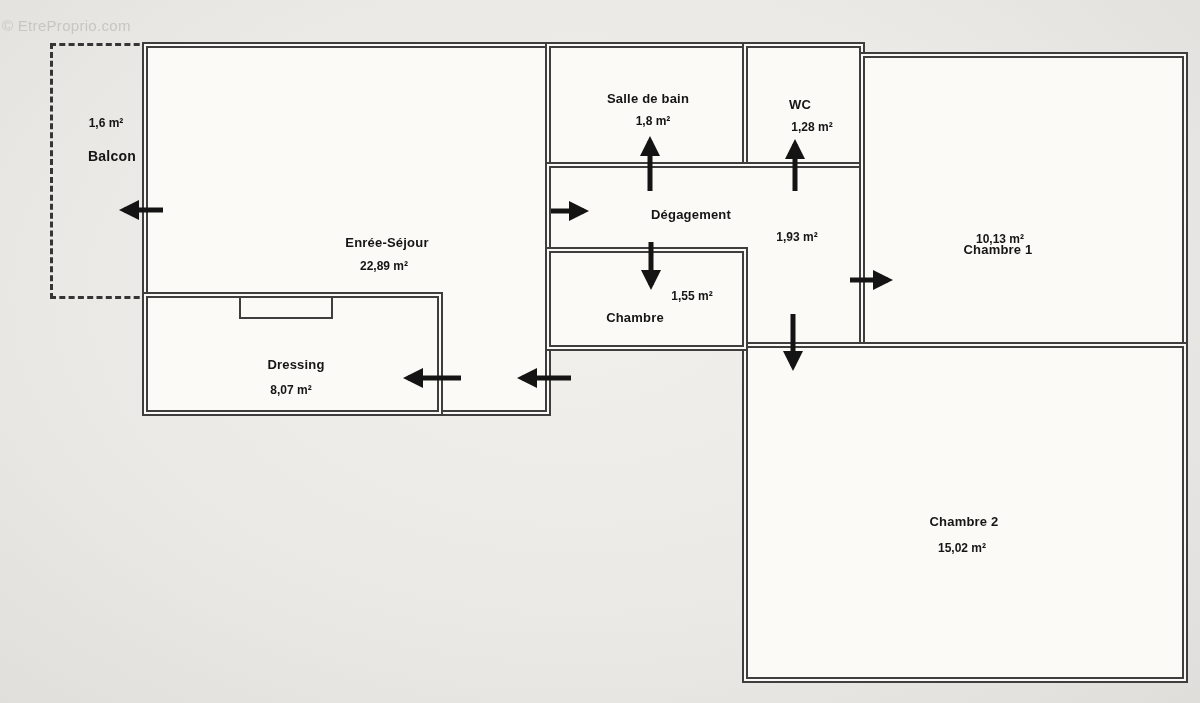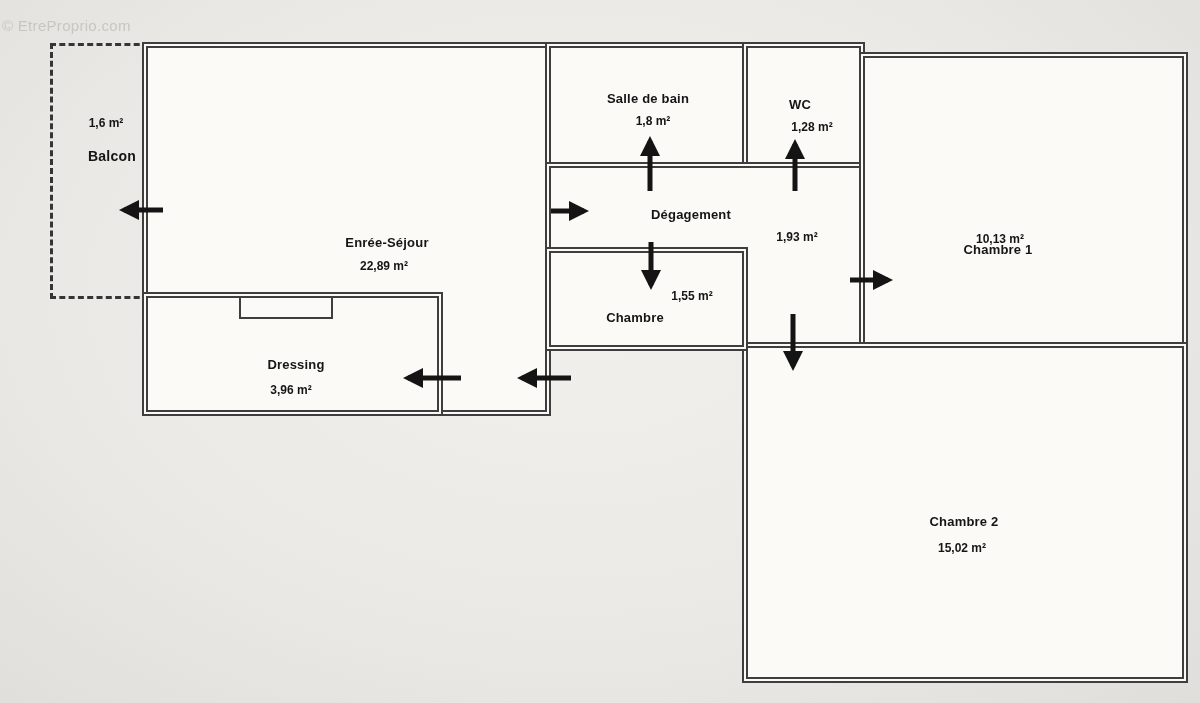--- a/index.html
+++ b/index.html
@@ -93,21 +93,21 @@
     <line class="arr" marker-end="url(#ah)" x1="571" y1="378" x2="522" y2="378"></line>
   </svg>
 
   <div class="lbl area" style="left:106px; top:123px;">1,6 m²</div>
   <div class="lbl name" style="left:112px; top:156px; font-size:14px;">Balcon</div>
 
   <div class="lbl name" style="left:387px; top:242px;">Enrée-Séjour</div>
   <div class="lbl area" style="left:384px; top:254px;margin-top:12px;">22,89 m²</div>
 
   <div class="lbl name" style="left:296px; top:364px;">Dressing</div>
-  <div class="lbl area" style="left:291px; top:390px;">3,96 m²</div>
+  <div class="lbl area" style="left:291px; top:390px;">8,07 m²</div>
 
   <div class="lbl name" style="left:648px; top:98px;">Salle de bain</div>
   <div class="lbl area" style="left:653px; top:121px;">1,8 m²</div>
 
   <div class="lbl name" style="left:800px; top:104px;">WC</div>
   <div class="lbl area" style="left:812px; top:127px;text-align:right;">1,28 m²</div>
 
   <div class="lbl name" style="left:691px; top:214px;">Dégagement</div>
   <div class="lbl area" style="left:797px; top:237px;">1,93 m²</div>
 

